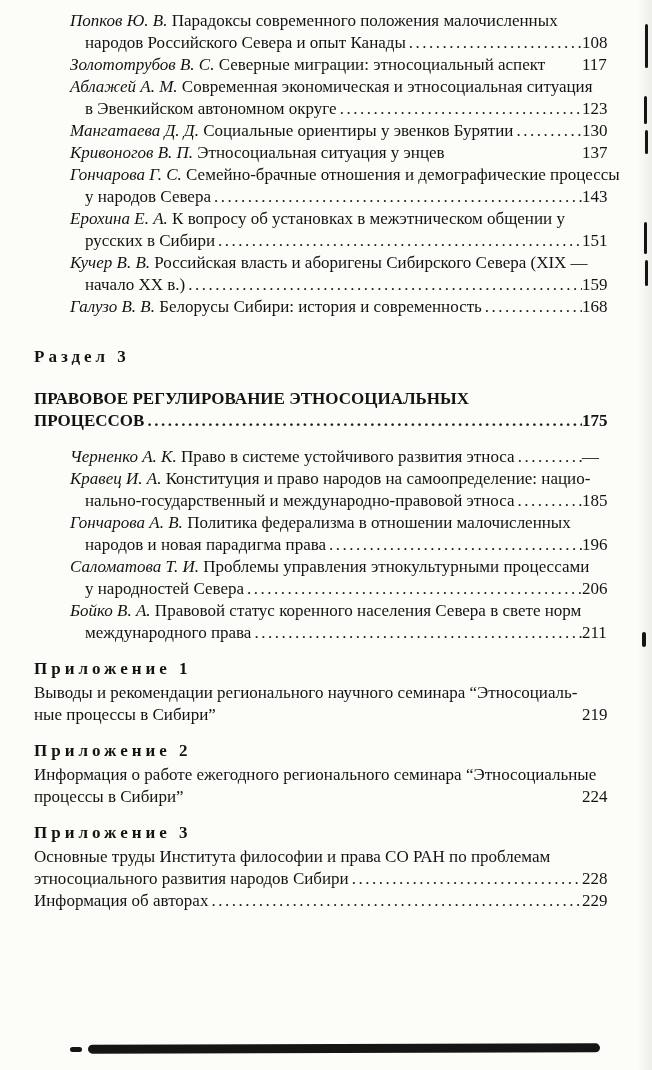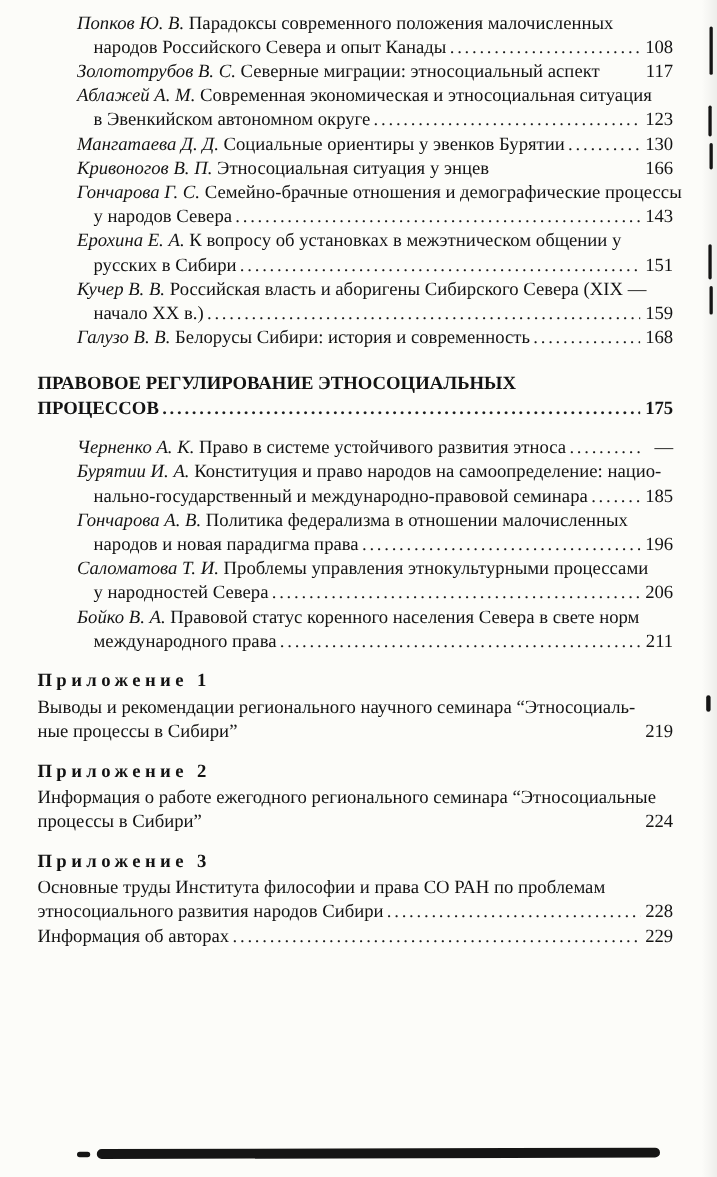--- a/index.html
+++ b/index.html
@@ -17,21 +17,21 @@
   .entry .line { display:flex; align-items:baseline; line-height:22px; }
   .entry .txt { white-space:nowrap; flex:0 0 auto; }
   .entry.indent { margin-left:36px; }
   .entry.indent .line.cont { padding-left:15px; }
   .entry.bold { font-weight:bold;margin-top:20px; }
   .author { font-style:italic; }
 
   .leader { flex:1 1 auto; min-width:8px; overflow:hidden; white-space:nowrap; }
   .leader.dotted { letter-spacing:2.5px; padding:0 3px; color:#1d1d1d; }
   .leader.dotted::after { content:"......................................................................................................."; }
-  .pg { flex:0 0 auto; min-width:30px; text-align:right; white-space:nowrap; }
+  .pg { flex:0 0 auto; min-width:30px; white-space:nowrap; }
 
   .section-label { margin-top:28px; line-height:22px; font-weight:bold; letter-spacing:4px; }
   .heading-block { margin-top:18px; }
   .entries-gap { margin-top:14px; }
   .app-label { margin-top:12px; line-height:26px; font-weight:bold; letter-spacing:4px; }
 
   .artifact { position:absolute; background:#151515; border-radius:2px; }
   .a1 { right:4px; top:24px;  width:3px; height:44px; }
   .a2 { right:5px; top:96px;  width:3px; height:28px; }
   .a3 { right:4px; top:130px; width:3px; height:24px; }
@@ -79,21 +79,21 @@
           <div class="line">
             <span class="txt"><span class="author">Мангатаева Д. Д.</span> Социальные ориентиры у эвенков Бурятии</span>
             <span class="leader dotted"></span>
             <span class="pg">130</span>
           </div>
         </div>
         <div class="entry indent">
           <div class="line">
             <span class="txt"><span class="author">Кривоногов В. П.</span> Этносоциальная ситуация у энцев</span>
             <span class="leader"></span>
-            <span class="pg">166</span>
+            <span class="pg">137</span>
           </div>
         </div>
         <div class="entry indent">
           <div class="line">
             <span class="txt"><span class="author">Гончарова Г. С.</span> Семейно-брачные отношения и демографические процессы</span>
           </div>
           <div class="line cont">
             <span class="txt">у народов Севера</span>
             <span class="leader dotted"></span>
             <span class="pg">143</span>
@@ -121,20 +121,21 @@
         </div>
         <div class="entry indent">
           <div class="line">
             <span class="txt"><span class="author">Галузо В. В.</span> Белорусы Сибири: история и современность</span>
             <span class="leader dotted"></span>
             <span class="pg">168</span>
           </div>
         </div>
       </div>
 
+    <div class="section-label">Раздел 3</div>
 
     <div class="heading-block">
         <div class="entry bold">
           <div class="line">
             <span class="txt">ПРАВОВОЕ РЕГУЛИРОВАНИЕ ЭТНОСОЦИАЛЬНЫХ</span>
           </div>
           <div class="line cont">
             <span class="txt">ПРОЦЕССОВ</span>
             <span class="leader dotted"></span>
             <span class="pg">175</span>
@@ -145,24 +146,24 @@
     <div class="entries-gap">
         <div class="entry indent">
           <div class="line">
             <span class="txt"><span class="author">Черненко А. К.</span> Право в системе устойчивого развития этноса</span>
             <span class="leader dotted"></span>
             <span class="pg">—</span>
           </div>
         </div>
         <div class="entry indent">
           <div class="line">
-            <span class="txt"><span class="author">Бурятии И. А.</span> Конституция и право народов на самоопределение: нацио-</span>
-          </div>
-          <div class="line cont">
-            <span class="txt">нально-государственный и международно-правовой семинара</span>
+            <span class="txt"><span class="author">Кравец И. А.</span> Конституция и право народов на самоопределение: нацио-</span>
+          </div>
+          <div class="line cont">
+            <span class="txt">нально-государственный и международно-правовой этноса</span>
             <span class="leader dotted"></span>
             <span class="pg">185</span>
           </div>
         </div>
         <div class="entry indent">
           <div class="line">
             <span class="txt"><span class="author">Гончарова А. В.</span> Политика федерализма в отношении малочисленных</span>
           </div>
           <div class="line cont">
             <span class="txt">народов и новая парадигма права</span>

